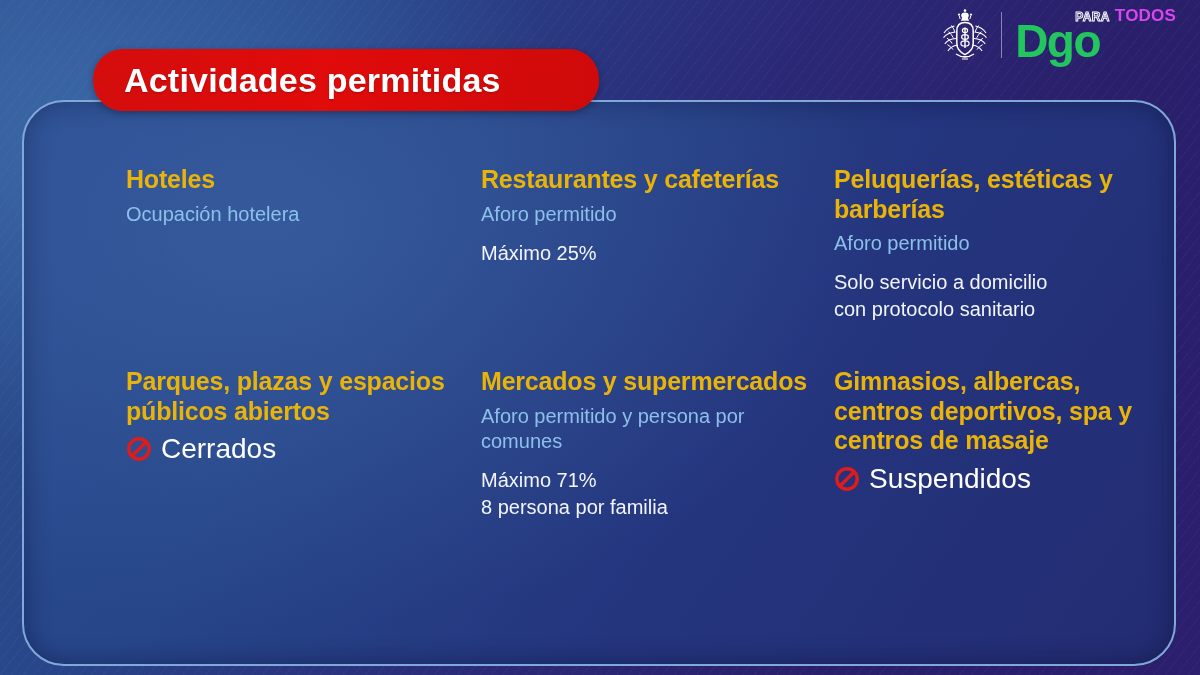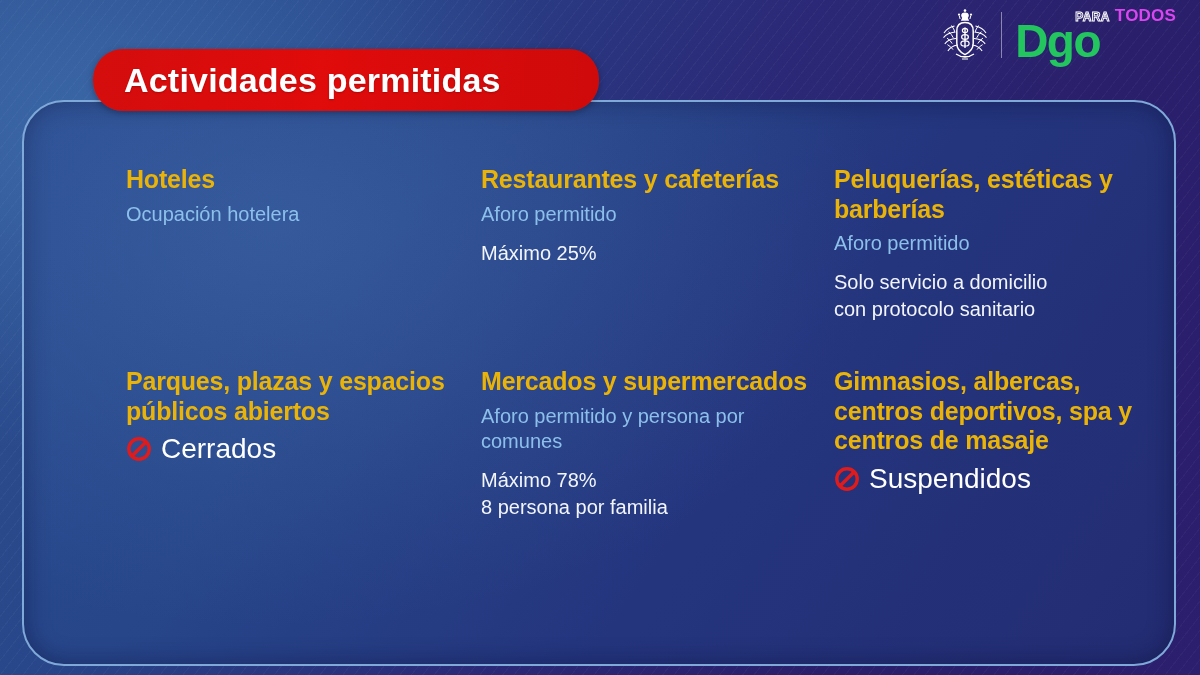--- a/index.html
+++ b/index.html
@@ -205,21 +205,21 @@
   <div class="cell">
     <div class="cat-title">
       <span class="ln">Mercados y</span>
       <span class="ln">supermercados</span>
     </div>
     <div class="cat-sub">
       <span class="ln">Aforo permitido y</span>
       <span class="ln">persona por comunes</span>
     </div>
     <div class="cat-body">
-      <span class="ln">Máximo 78%</span>
+      <span class="ln">Máximo 71%</span>
       <span class="ln">8 persona por familia</span>
     </div>
   </div>
 
   <div class="cell">
     <div class="cat-title">
       <span class="ln">Gimnasios, albercas,</span>
       <span class="ln">centros deportivos,</span>
       <span class="ln">spa y centros de</span>
       <span class="ln">masaje</span>

